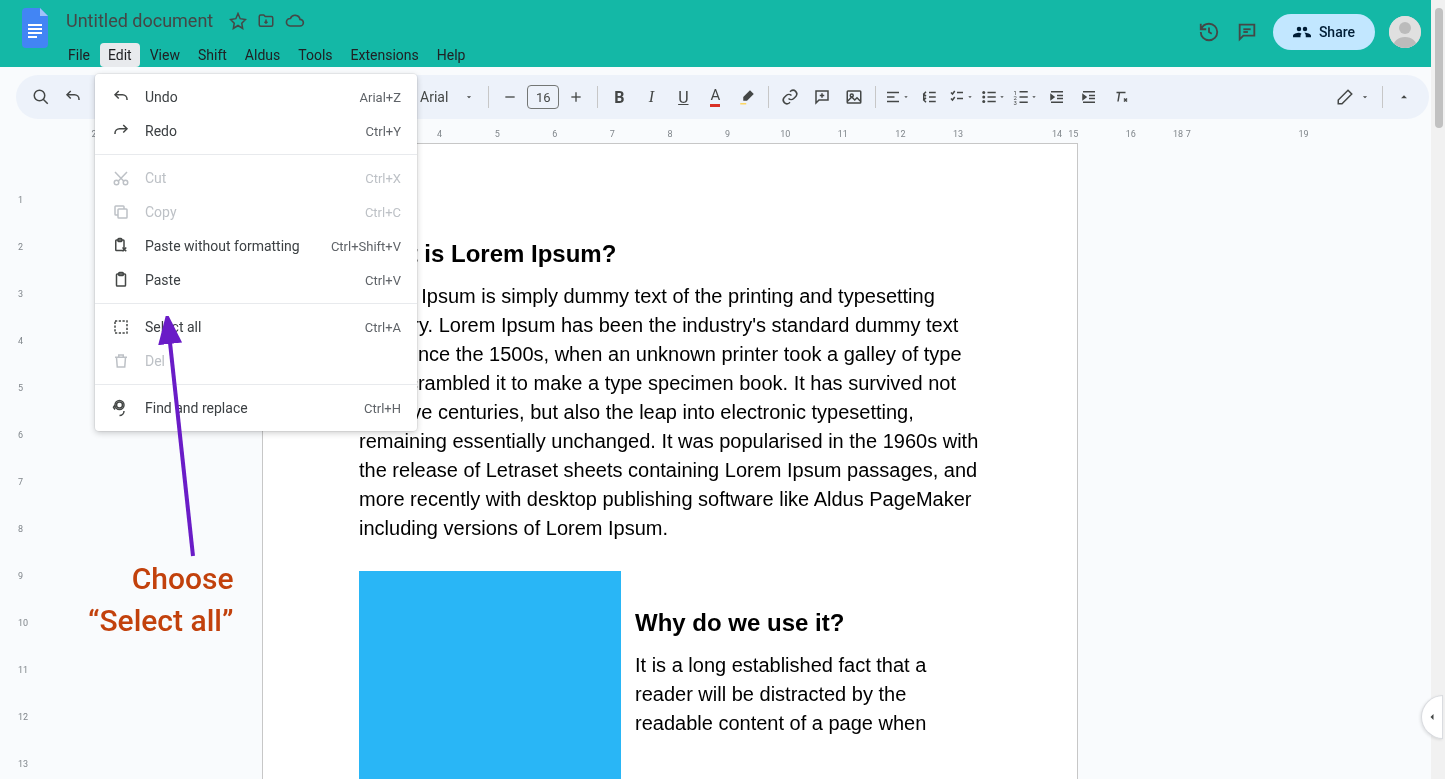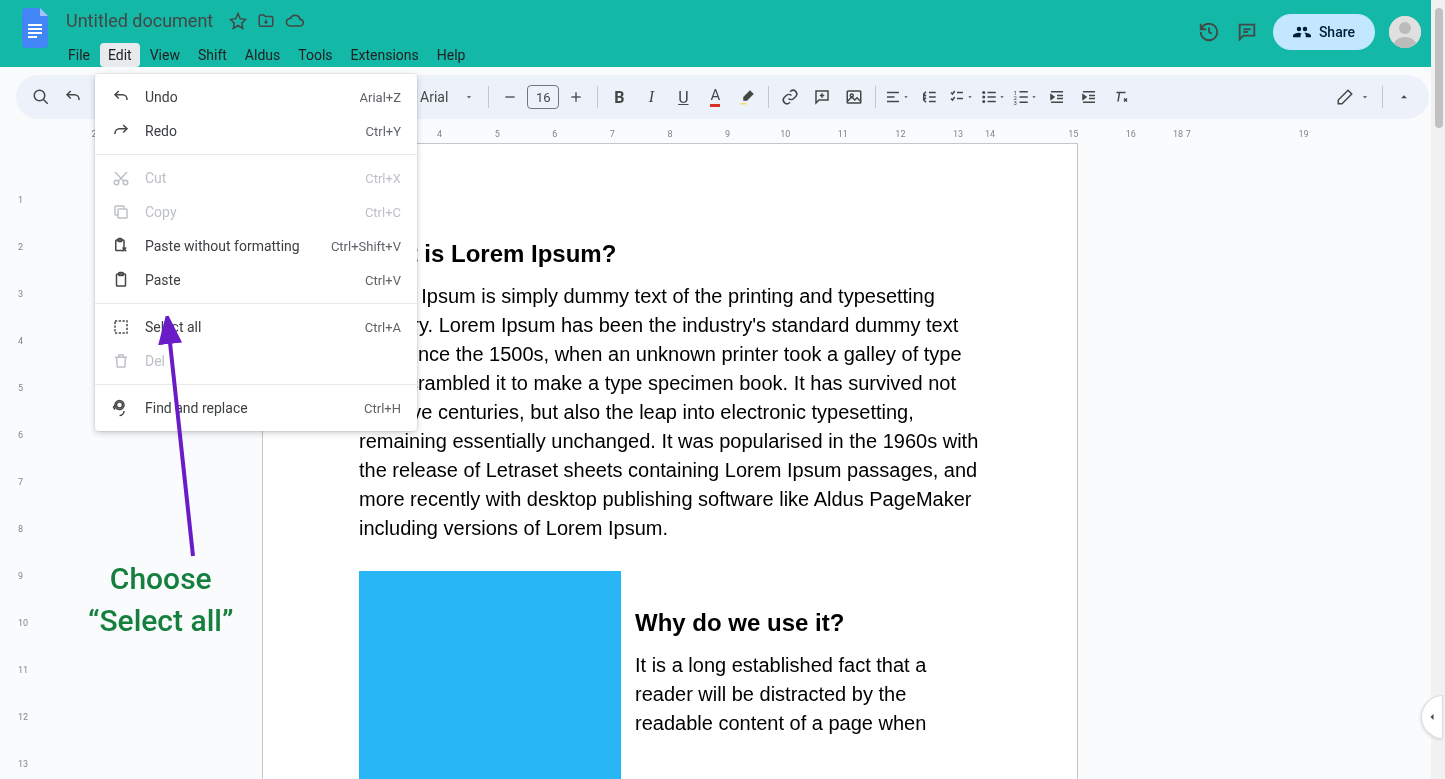--- a/index.html
+++ b/index.html
@@ -57,21 +57,21 @@
 .em-item.disabled .em-icon { color: #bdc1c6; }
 .em-icon { width: 20px; height: 20px; display: flex; align-items: center; justify-content: center; color: #444746; flex-shrink:0;}
 .em-label { flex: 1; }
 .em-shortcut { font-size: 13px; color: #5f6368; }
 .em-item.disabled .em-shortcut { color: #bdc1c6; }
 .em-sep { height: 1px; background: #e8eaed; margin: 6px 0; }
 
 
 .annotation { position: absolute; z-index: 200; pointer-events: none; }
 .anno-arrow { position: absolute; }
-.anno-text { position: absolute; font-family: 'Comic Sans MS', cursive; color: #15803d; font-size: 30px; font-weight: 500; line-height: 1.4; text-align: center; white-space: nowrap;}
+.anno-text { position: absolute; font-family: 'Comic Sans MS', cursive; color: #c2410c; font-size: 30px; font-weight: 500; line-height: 1.4; text-align: right; white-space: nowrap;}
 
 .scrollbar-v { position:absolute; right:0; top:0; width:14px; height:100%; background:#f1f1f1;}
 .scrollbar-thumb { position:absolute; right:2px; top:8px; width:8px; height:120px; background:#c1c1c1; border-radius:4px;}
 
 .side-expand { position:absolute; right:2px; bottom:40px; width:22px; height:44px; background:#fff; border:1px solid #dadce0; border-radius:22px 0 0 22px; display:flex; align-items:center; justify-content:center; color:#444746; box-shadow:-1px 1px 3px rgba(0,0,0,0.1);}
 </style>
 </head>
 <body>
 
 <div class="header">
@@ -325,21 +325,21 @@
     <div class="num" style="left: 375.6px;">4</div>
     <div class="num" style="left: 433.2px;">5</div>
     <div class="num" style="left: 490.8px;">6</div>
     <div class="num" style="left: 548.4px;">7</div>
     <div class="num" style="left: 606px;">8</div>
     <div class="num" style="left: 663.6px;">9</div>
     <div class="num" style="left: 721.2px;">10</div>
     <div class="num" style="left: 778.8px;">11</div>
     <div class="num" style="left: 836.4px;">12</div>
     <div class="num" style="left: 894px;">13</div>
-    <div class="num" style="left: 926px;">14</div>
+    <div class="num" style="left: 993px;">14</div>
     <div class="num" style="left: 1009.2px;">15</div>
     <div class="num" style="left: 1066.8px;">16</div>
     <div class="num" style="left: 1124.4px;">7</div>
     <div class="num" style="left: 1114px;">18</div>
     <div class="num" style="left: 1239.6px;">19</div>
   </div>
 
 <div class="main">
   <div class="sidebar-left">
     <div class="outline-btn">

